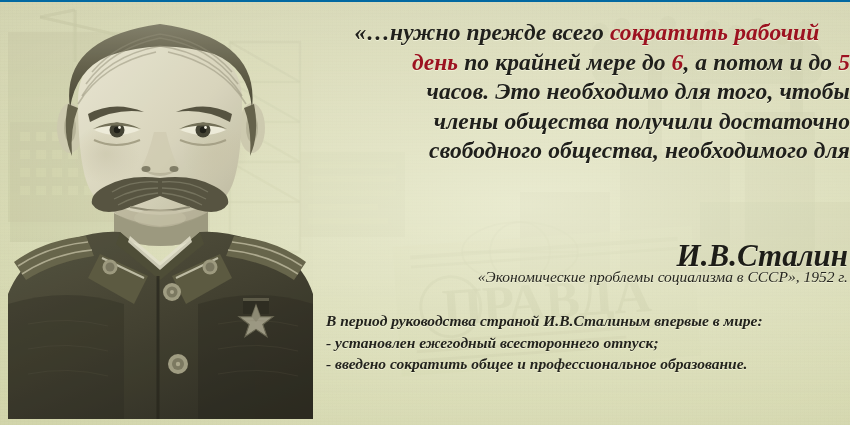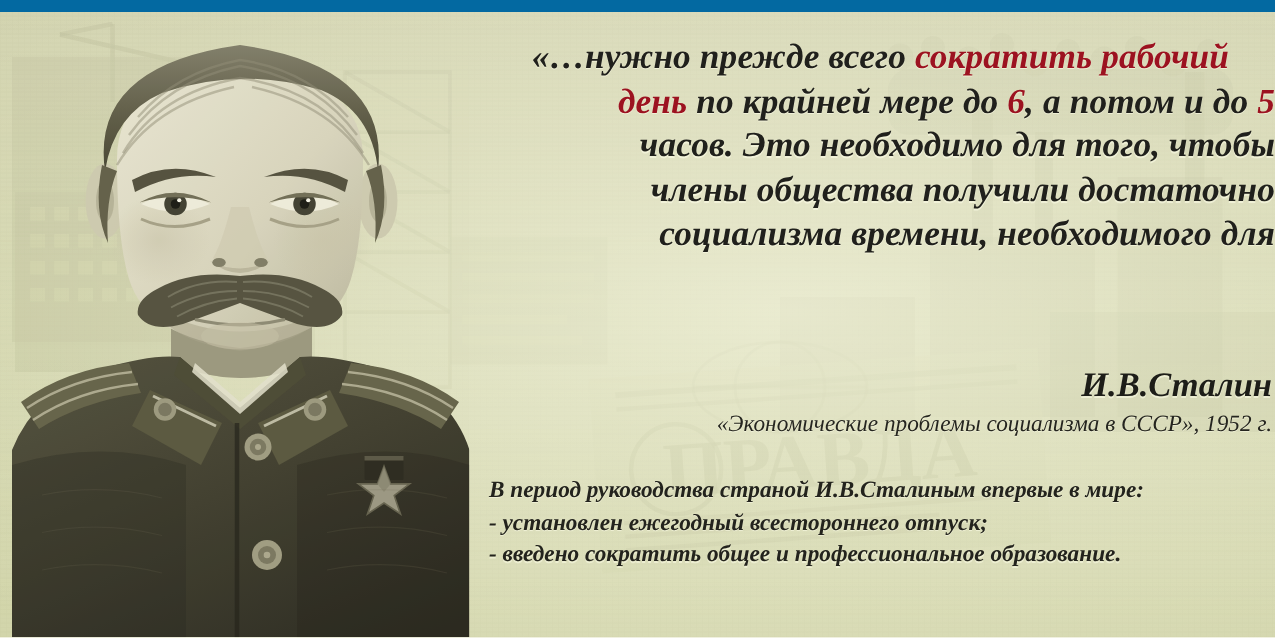--- a/index.html
+++ b/index.html
@@ -8,21 +8,21 @@
     padding: 0;
     background: #ffffff;
   }
   #poster {
     position: relative;
     width: 850px;
     height: 425px;
     overflow: hidden;
     background: #dde0b8;
     font-family: "Liberation Serif", "DejaVu Serif", serif;
-    border-top: 8px solid #0369a1;
+    border-top: 2px solid #0369a1;
     box-sizing: border-box;
   }
 
   
   .bg-layer {
     position: absolute;
     inset: 0;
     pointer-events: none;
   }
   .bg-base {
@@ -81,21 +81,21 @@
     text-shadow: 0 1px 0 rgba(255,255,235,0.55);
   }
   .qline.c { text-align: center; }
   .qline.l { text-align: right; padding-left: 2px; }
   .red { color: #9c1220; }
 
   .attrib-name {
     position: absolute;
     right: 2px;
     top: 236px;
-    font-size: 23px;
+    font-size: 31px;
     font-weight: bold;
     font-style: italic;
     color: #1d1d18;
     text-shadow: 0 1px 0 rgba(255,255,235,0.55);
   }
   .attrib-src {
     position: absolute;
     right: 2px;
     top: 266px;
     font-size: 15.5px;
@@ -409,21 +409,21 @@
     </svg>
   </div>
 
   <div class="text-col">
 
     <div class="quote-block">
       <div class="qline c"><span>«…нужно прежде всего </span><span class="red">сократить рабочий</span></div>
       <div class="qline l"><span class="red">день</span><span> по крайней мере до </span><span class="red">6</span><span>, а потом и до </span><span class="red">5</span></div>
       <div class="qline l"><span>часов. Это необходимо для того, чтобы</span></div>
       <div class="qline l"><span>члены общества получили достаточно</span></div>
-      <div class="qline l"><span>социализма времени, необходимого для</span></div>
+      <div class="qline l"><span>свободного общества, необходимого для</span></div>
     </div>
 
     <div class="attrib-name">И.В.Сталин</div>
     <div class="attrib-src">«Экономические проблемы социализма в СССР», 1952 г.</div>
 
     <div class="facts">
       <div class="fact-head">В период руководства страной И.В.Сталиным впервые в мире:</div>
       <div class="fact-item">- установлен ежегодный всестороннего отпуск;</div>
       <div class="fact-item">- введено сократить общее и профессиональное образование.</div>
     </div>

